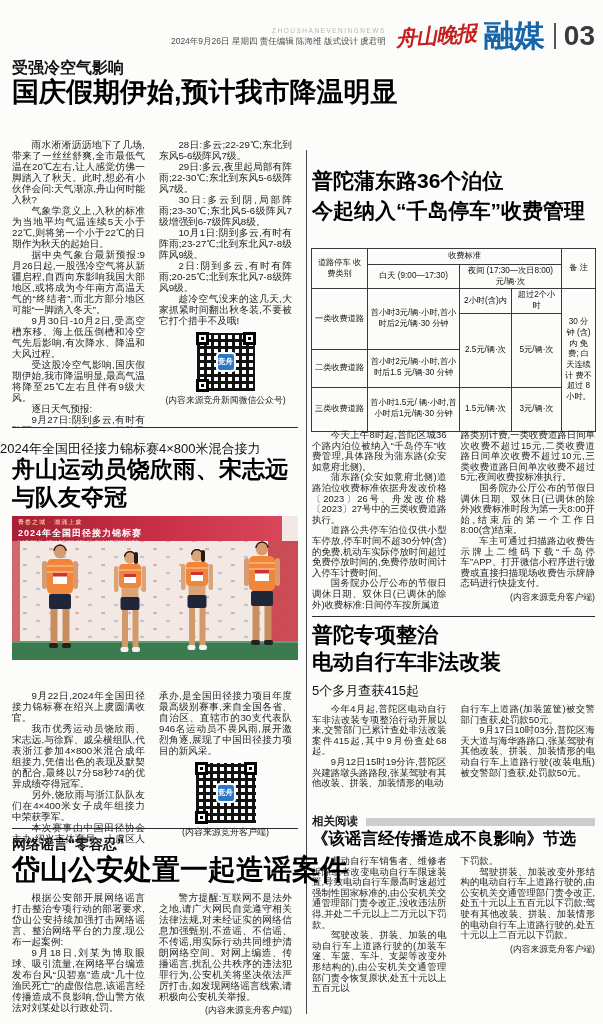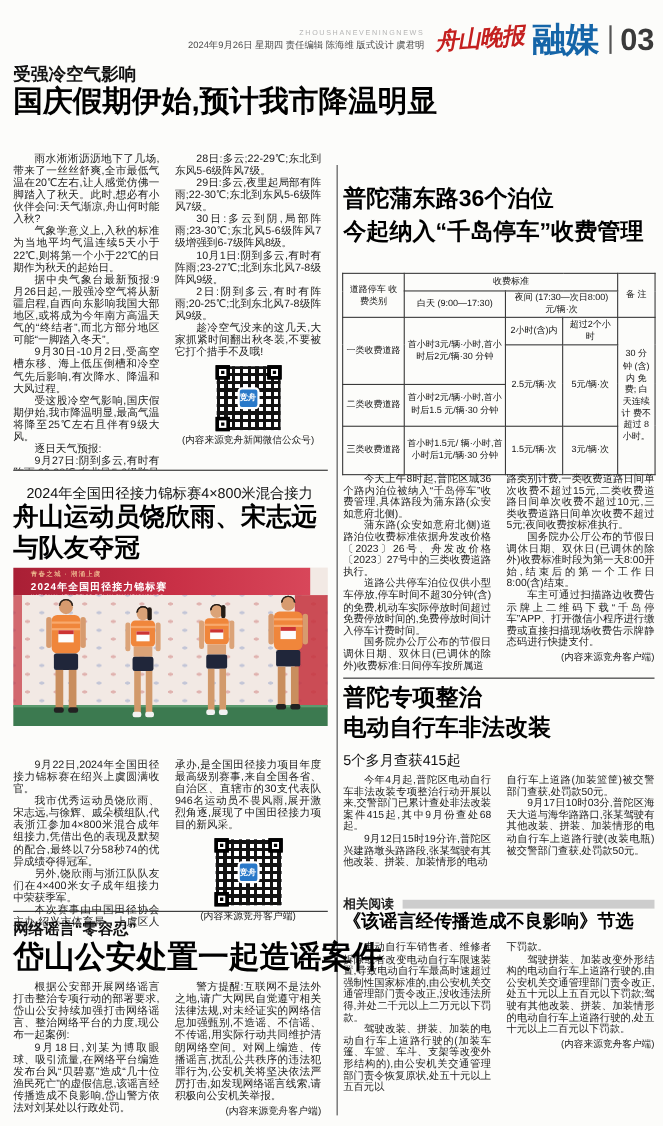--- a/index.html
+++ b/index.html
@@ -50,21 +50,21 @@
     width:20px; height:20px; background:#2979c9; border:2px solid #fff; border-radius:4px;
     color:#fff; font-size:7.5px; font-weight:700; display:flex; align-items:center; justify-content:center; }
   
   .fee-table { position:absolute; border-collapse:collapse; table-layout:fixed; background:#fcfcfa; }
   .fee-table th, .fee-table td { border:1px solid #3a3a3a; font-size:8.2px; line-height:1.3;
     text-align:center; vertical-align:middle; padding:1px 2px; font-weight:400; color:#111; }
   .fee-table .lbl { font-weight:400; }
   
   .photo { position:absolute; overflow:hidden; background:#f2e9e4; }
   .photo-banner { position:absolute; top:0; left:0; right:16px; height:25px;
-    background:linear-gradient(90deg,#a91f35,#c93046 55%,#d8475a); color:#fff; padding:2px 16px; }
+    background:linear-gradient(90deg,#a91f35,#c93046 55%,#d8475a); color:#fff; padding:2px 6px; }
   .photo-banner .b1 { font-size:6px; color:#ffe3a8; display:block; letter-spacing:1px; }
   .photo-banner .b2 { font-size:9px; font-weight:700; display:block; letter-spacing:1px; }
   .photo-banner .b3 { font-size:4.5px; display:block; color:#f5c9cf; letter-spacing:.5px; }
   .photo-wall { position:absolute; top:25px; left:0; right:0; bottom:19px;
     background-color:#f2e9e4;
     background-image:
       radial-gradient(rgba(190,75,75,.35) 2px, transparent 2.6px),
       radial-gradient(rgba(85,115,185,.30) 2px, transparent 2.6px);
     background-size:26px 16px, 26px 16px;
     background-position:0 0, 13px 8px; }
@@ -231,21 +231,21 @@
       <div class="cont-first">
         <div class="cont-first">
             <p>下罚款。</p>
             <p>驾驶拼装、加装改变外形结构的电动自行车上道路行驶的,由公安机关交通管理部门责令改正,处五十元以上五百元以下罚款;驾驶有其他改装、拼装、加装情形的电动自行车上道路行驶的,处五十元以上二百元以下罚款。</p>
           </div>
         <p class="src right" style="font-size:8.8px;">(内容来源竞舟客户端)</p>
       </div>
     </div>
   </div>
 
-  <div class="kicker" style="left:24px; top:440px; font-size:13px; font-weight:400;">2024年全国田径接力锦标赛4×800米混合接力</div>
+  <div class="kicker" style="left:0; top:440px; font-size:13px; font-weight:400;">2024年全国田径接力锦标赛4×800米混合接力</div>
   <div class="headline" style="left:12px; top:458px; font-size:23px;">舟山运动员饶欣雨、宋志远</div>
   <div class="headline" style="left:12px; top:486px; font-size:23px;">与队友夺冠</div>
 
   <div class="photo" style="left:12px; top:516px; width:286px; height:144px;">
     <div class="photo-banner">
       <span class="b1">青春之城 · 潮涌上虞</span>
       <span class="b2">2024年全国田径接力锦标赛</span>
       <span class="b3">NATIONAL ATHLETICS RELAY CHAMPIONSHIPS</span>
     </div>
     <div class="photo-wall">

